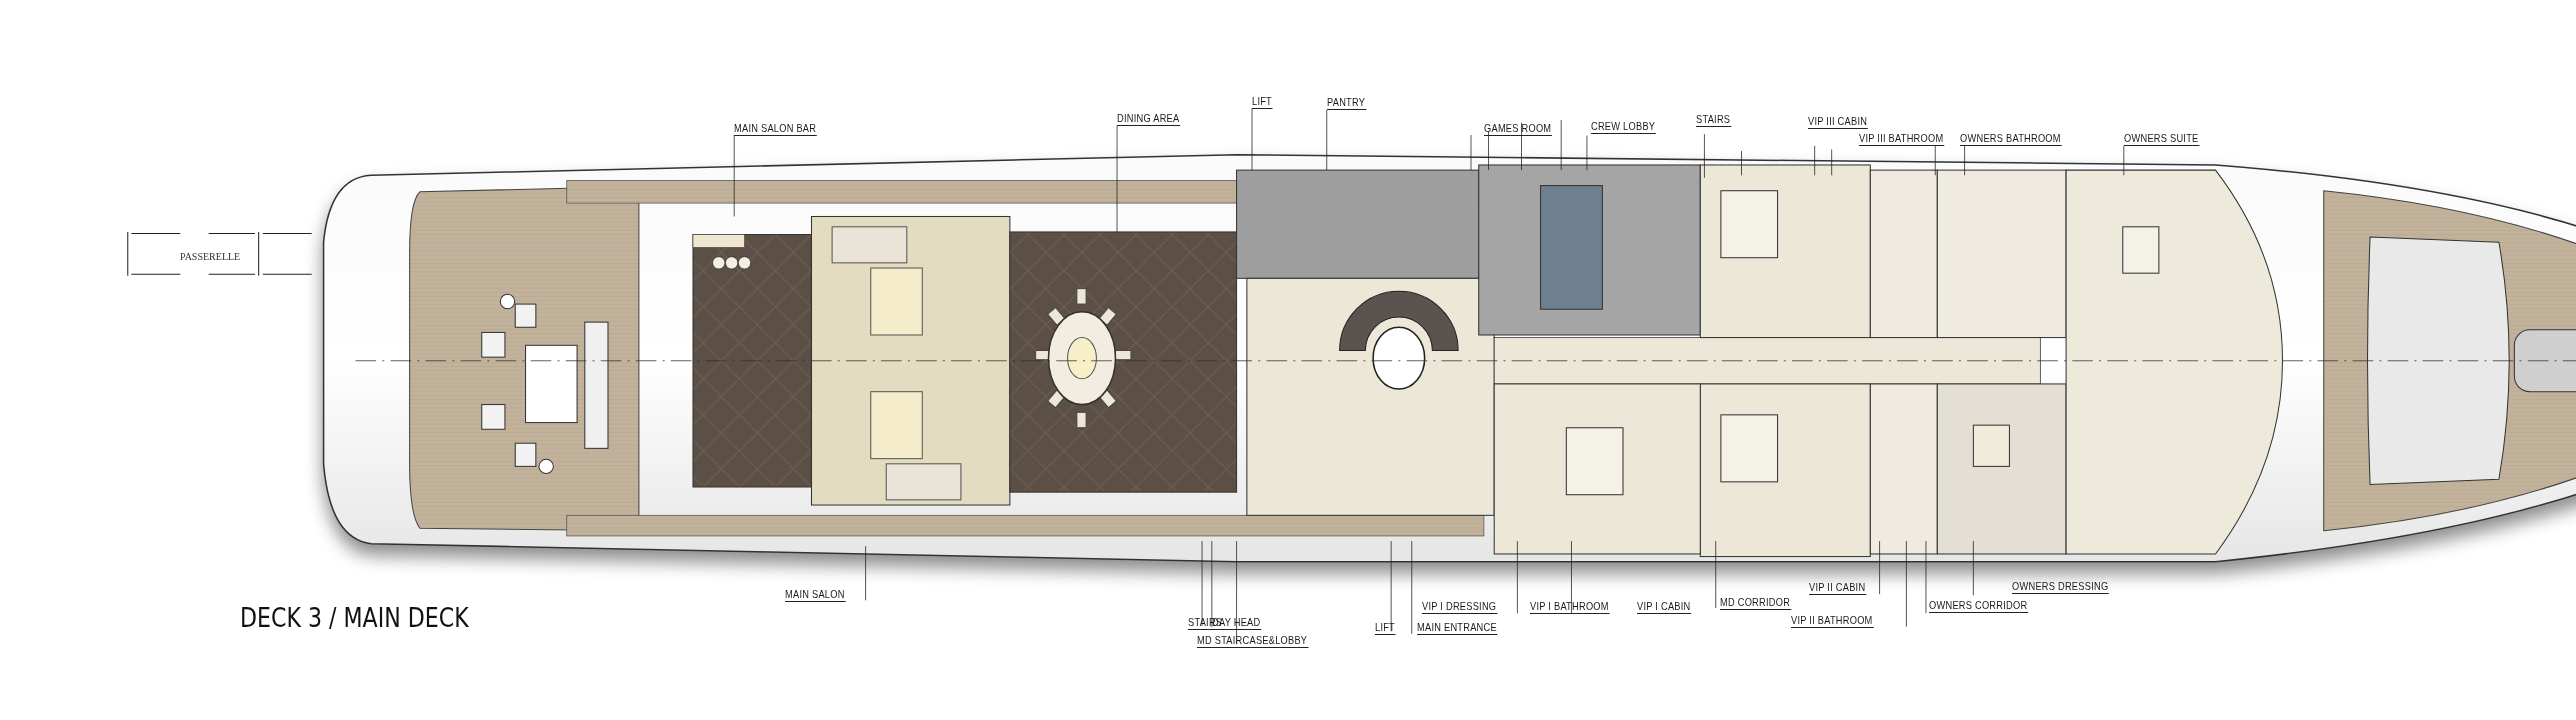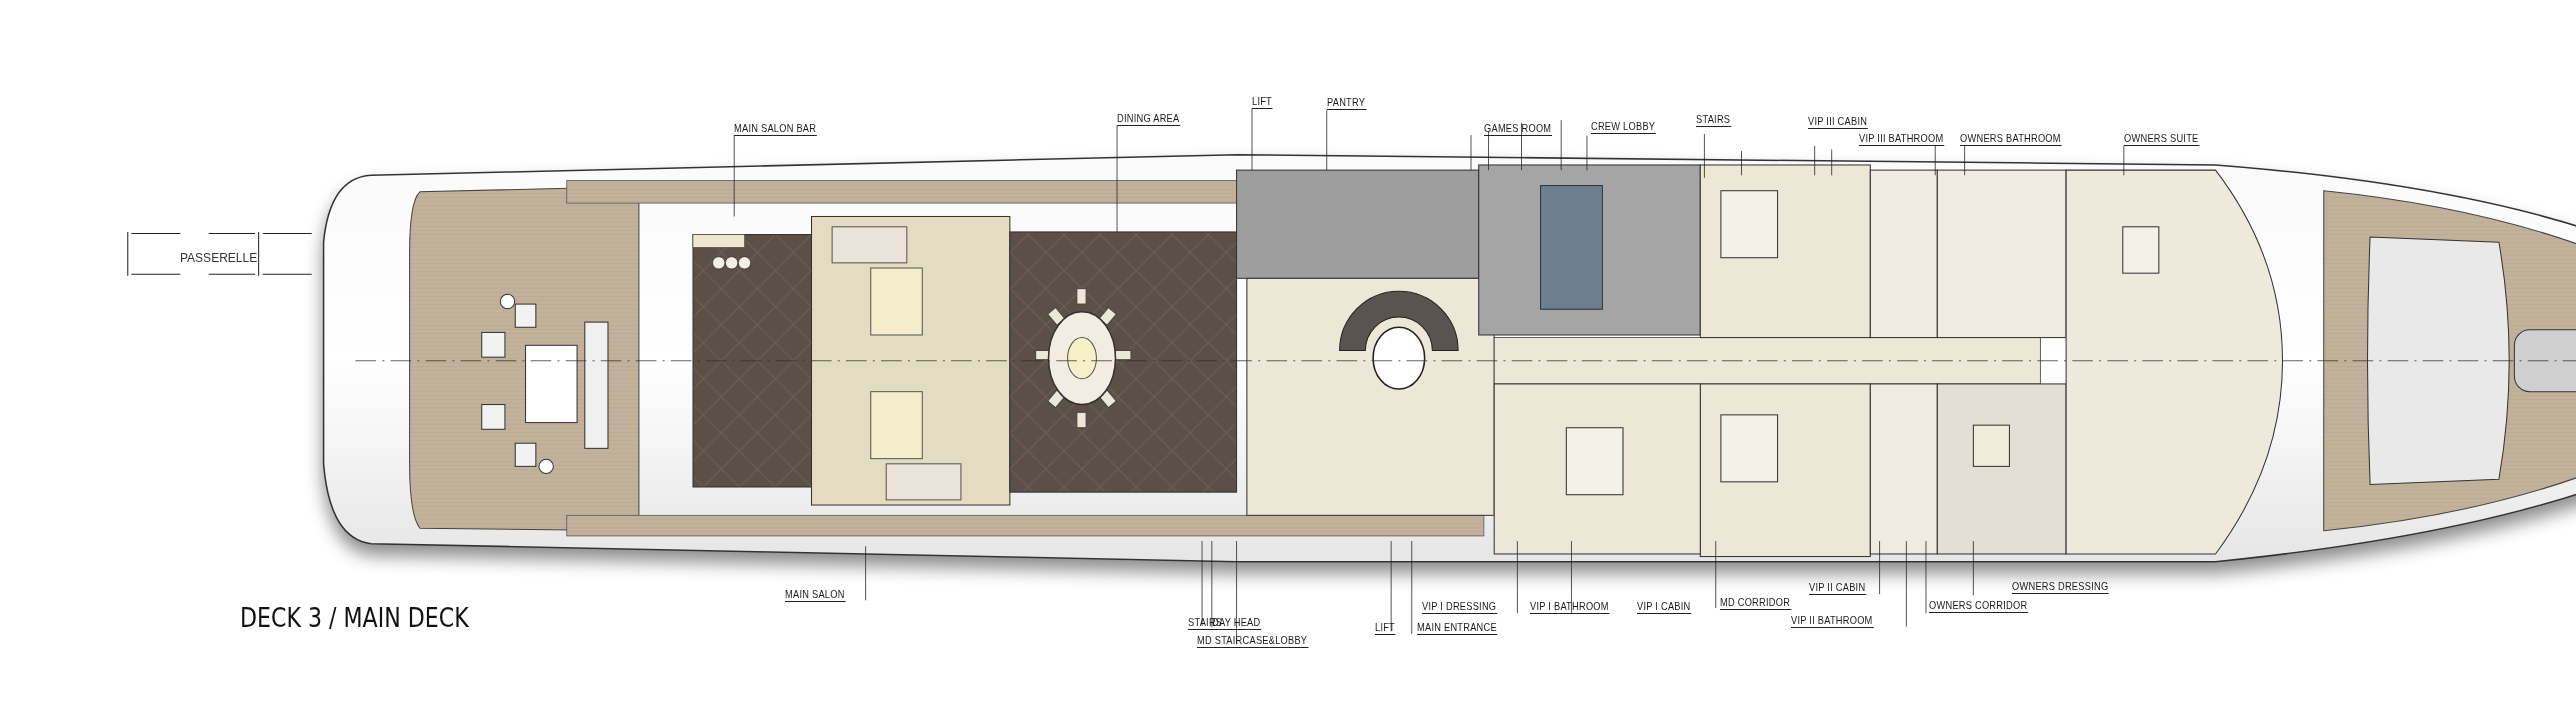--- a/index.html
+++ b/index.html
@@ -1,20 +1,20 @@
 <!DOCTYPE html>
 <html style="font-size:8.2px"><head>
 <meta charset="utf-8">
 <style>
   html,body{margin:0;padding:0;background:#ffffff;}
   body{width:3043px;height:721px;position:relative;overflow:hidden;font-family:"Liberation Sans",sans-serif;}
   #plan{position:absolute;left:0;top:0;width:3043px;height:721px;}
   .lbl{position:absolute;font-family:"Liberation Sans",sans-serif;font-size:11.3px;color:#1a1a1a;letter-spacing:0.3px;white-space:nowrap;transform:scaleX(0.82);transform-origin:left bottom;border-bottom:1px solid #222;padding:0 1px 1px 0;line-height:1;}
   .title{position:absolute;left:240px;top:603px;font-family:"DejaVu Sans",sans-serif;font-size:26px;color:#111;white-space:nowrap;transform:scaleX(0.85);transform-origin:left top;}
-  .small{position:absolute;font-family:Liberation Sans, sans-serif;font-size:12px;color:#333;white-space:nowrap;}
+  .small{position:absolute;font-family:Liberation Serif, serif;font-size:10px;color:#333;white-space:nowrap;}
 </style>
 </head>
 <body>
 
 <svg id="plan" viewBox="0 0 5906 1399" xmlns="http://www.w3.org/2000/svg">
   <defs>
     <linearGradient id="hullShade" x1="0" y1="0" x2="0" y2="1">
       <stop offset="0" stop-color="#fafafa"></stop>
       <stop offset="0.5" stop-color="#ffffff"></stop>
       <stop offset="1" stop-color="#e6e6e6"></stop>

